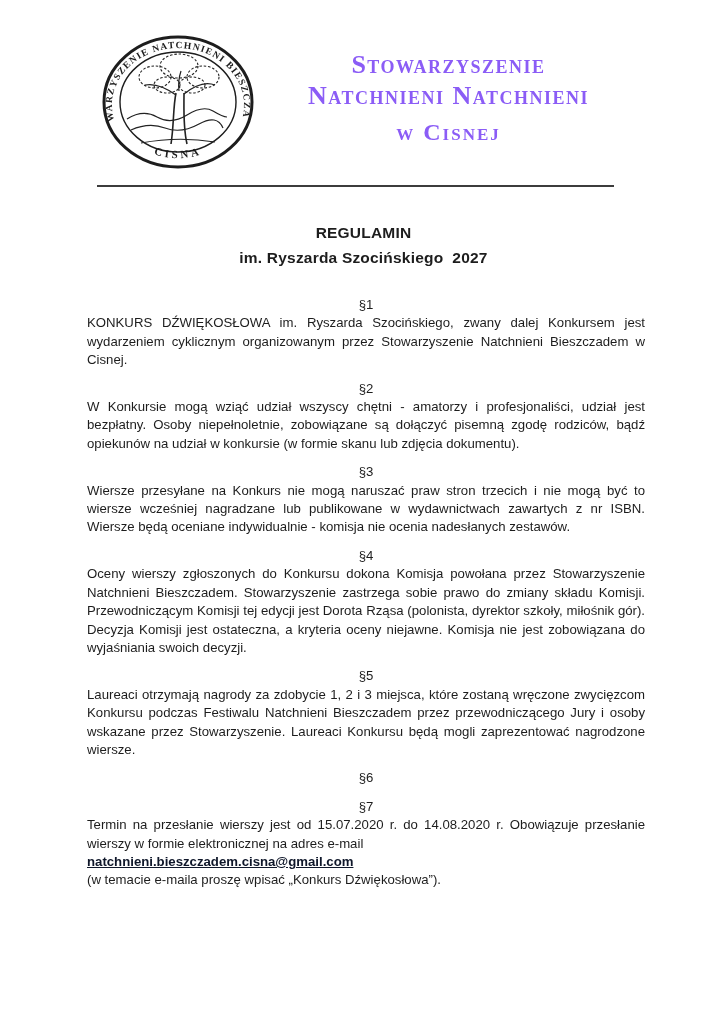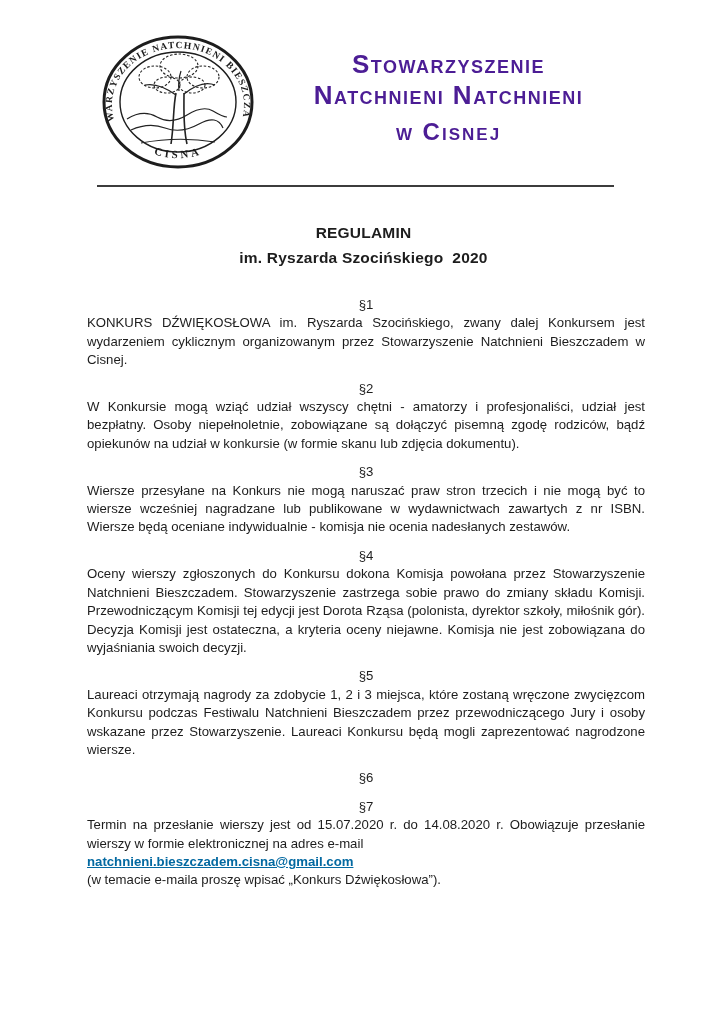--- a/index.html
+++ b/index.html
@@ -9,42 +9,42 @@
     background:#ffffff;
     overflow:hidden;
     color:#1d1d1d;
     font-family:"Liberation Sans","DejaVu Sans",sans-serif;
   }
   
   .header { display:flex; align-items:flex-start; padding:33px 84px 0 99px; }
   .seal { width:158px; height:138px; flex:none; }
   .org-name {
     flex:1; text-align:center; margin-top:16px;
-    font-family:Liberation Sans, sans-serif;
-    font-variant:small-caps; font-weight:600; color:#4c1d95;
+    font-family:Liberation Serif, serif;
+    font-variant:small-caps; font-weight:600; color:#8b5cf6;
   }
   .org-line12 { font-size:26px; line-height:31px; letter-spacing:1.5px; white-space:nowrap; }
   .org-line3  { font-size:24px; line-height:22px; letter-spacing:2px; margin-top:10px; white-space:nowrap; }
   .divider { width:517px; margin:14px 0 0 97px; border:none; border-top:2px solid #3c3c3c; }
   
   .title {
     margin-top:33px; padding:0 84px 0 87px;
     text-align:center; font-weight:bold; font-size:15.5px; line-height:25px;
     letter-spacing:0.2px;
   }
   .title .line3 { white-space:pre-wrap; }
   
   .content { margin:26px 0 0 87px; width:558px; font-size:13.2px; line-height:18.4px; }
   .section { margin:0 0 10px 0; }
   .mark { text-align:center; }
   .para { margin:0; text-align:justify; }
   .para b { font-weight:normal; }
   .email-line { margin:0; }
   .email {
-    color:#0369a1; font-weight:bold; text-decoration:underline; cursor:pointer;
+    color:#0f172a; font-weight:bold; text-decoration:underline; cursor:pointer;
   }
 </style>
 </head>
 <body>
 
 <div class="page">
 
   <div class="header">
 
     <svg class="seal" viewBox="0 0 158 138" aria-hidden="true">
@@ -85,21 +85,21 @@
       <div class="org-line12">Stowarzyszenie</div>
       <div class="org-line12">Natchnieni Natchnieni</div>
       <div class="org-line3">w Cisnej</div>
     </div>
   </div>
 
   <hr class="divider">
 
   <div class="title">
     <div class="line1">REGULAMIN</div>
-    <div class="line3">im. Ryszarda Szocińskiego  2020</div>
+    <div class="line3">im. Ryszarda Szocińskiego  2027</div>
   </div>
 
   <div class="content">
 
     <div class="section">
       <div class="mark">§1</div>
       <p class="para">KONKURS DŹWIĘKOSŁOWA im. Ryszarda Szocińskiego, zwany dalej Konkursem jest wydarzeniem cyklicznym organizowanym  przez Stowarzyszenie Natchnieni Bieszczadem w Cisnej.</p>
     </div>
 
     <div class="section">

